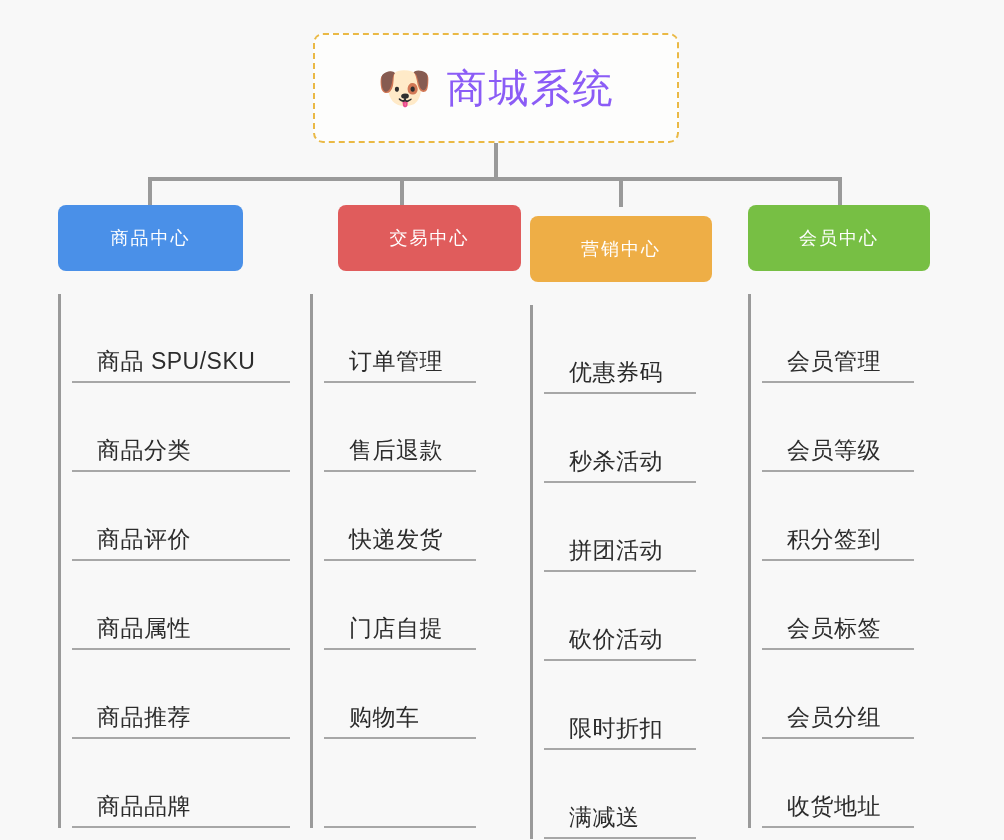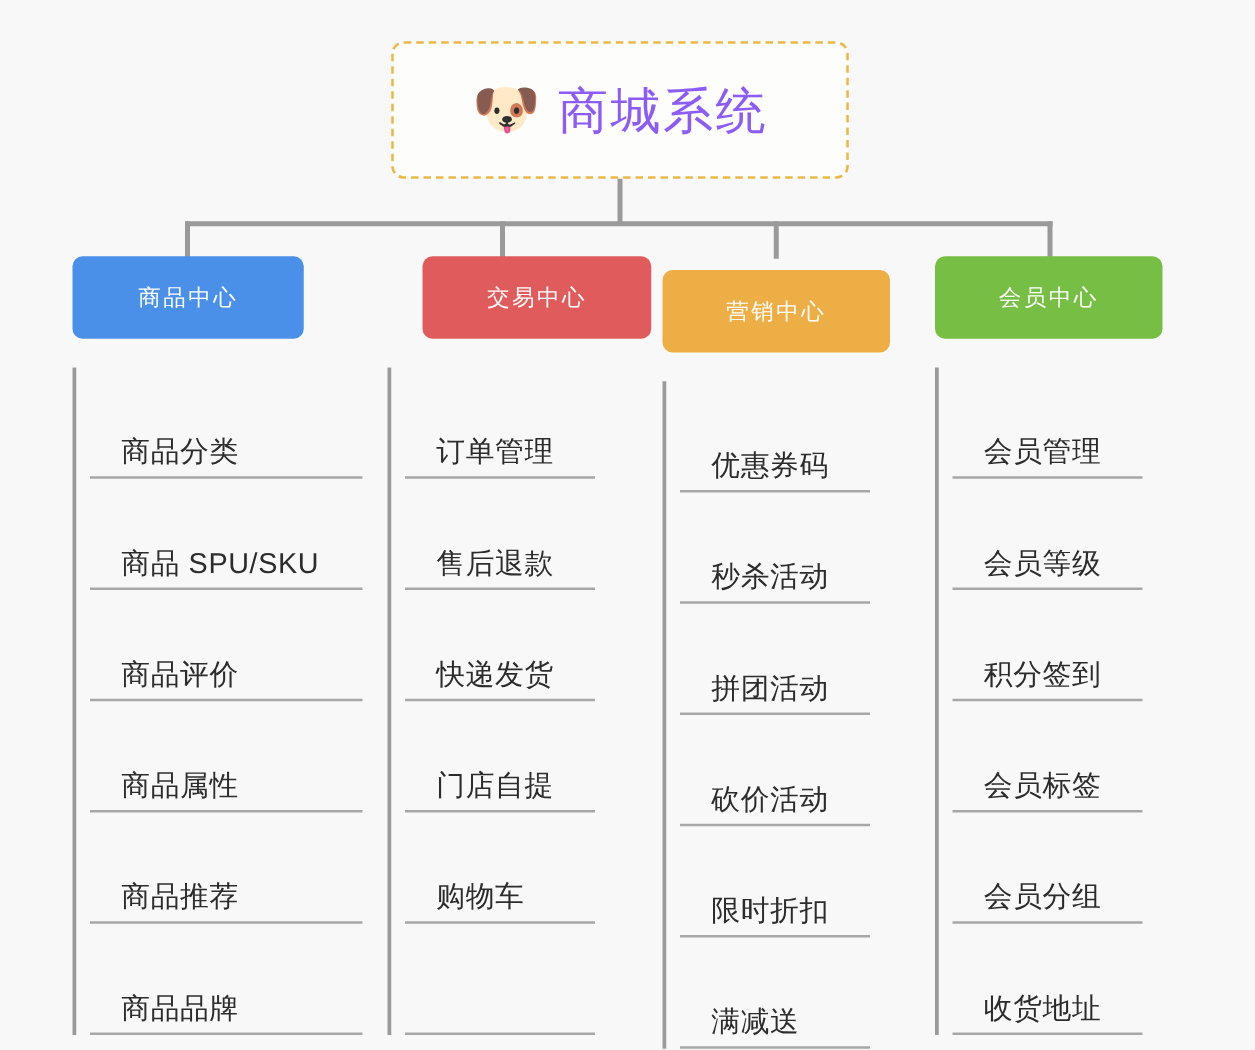--- a/index.html
+++ b/index.html
@@ -145,28 +145,28 @@
   <div class="conn conn-v" style="left:400px; top:177px; height:30px;"></div>
   <div class="conn conn-v" style="left:619px; top:177px; height:30px;"></div>
   <div class="conn conn-v" style="left:838px; top:177px; height:30px;"></div>
 
   <div class="branch" id="branch-0">
     <div class="branch-header">
       <span>商品中心</span>
     </div>
     <div class="leaf-list">
       <div class="leaf-item">
+        <span class="leaf-label">商品 SPU/SKU</span>
+        <span class="leaf-underline"></span>
+      </div>
+      <div class="leaf-item">
         <span class="leaf-label">商品分类</span>
         <span class="leaf-underline"></span>
       </div>
       <div class="leaf-item">
-        <span class="leaf-label">商品 SPU/SKU</span>
-        <span class="leaf-underline"></span>
-      </div>
-      <div class="leaf-item">
         <span class="leaf-label">商品评价</span>
         <span class="leaf-underline"></span>
       </div>
       <div class="leaf-item">
         <span class="leaf-label">商品属性</span>
         <span class="leaf-underline"></span>
       </div>
       <div class="leaf-item">
         <span class="leaf-label">商品推荐</span>
         <span class="leaf-underline"></span>

